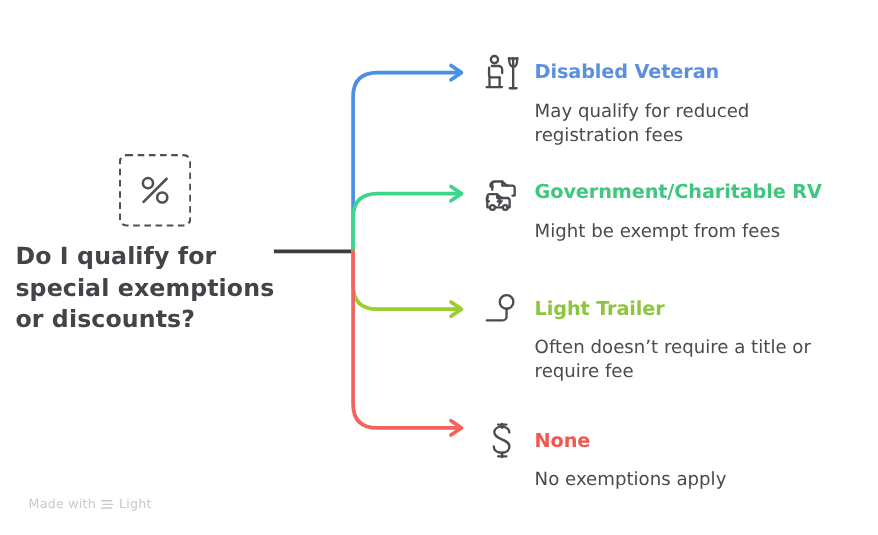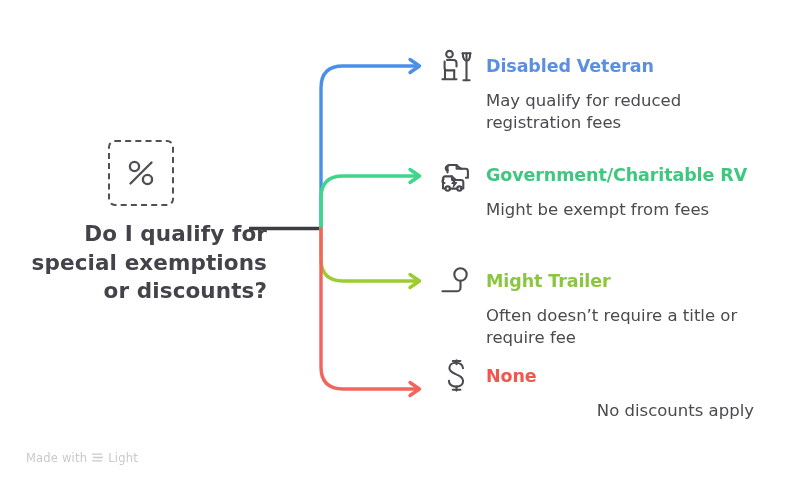--- a/index.html
+++ b/index.html
@@ -18,21 +18,21 @@
     background: #ffffff;
     overflow: hidden;
   }
 
   
   #root-node {
     position: absolute;
     left: 8px;
     top: 140px;
     width: 265px;
-    text-align: right;
+    text-align: left;
   }
   #root-icon-box {
     width: 62px;
     height: 62px;
     margin: 0 auto 14px auto;
     border: 2.5px dashed #4f4f55;
     border-radius: 7px;
     position: relative;
   }
   #root-icon-box svg {
@@ -96,28 +96,29 @@
     line-height: 1.33;
     color: #4a4a4f;
     margin-left: 49px;
     margin-top: 4px;
     max-width: 268px;
   }
 
   #branch-0 { top: 48px; }
   #branch-1 { top: 157px; }
   #branch-2 { top: 263px; }
-  #branch-3 { top: 358px; text-align: right; }
+  #branch-3 { top: 383px; }
 
   
   #watermark {
     position: absolute;
     left: 26px;
     top: 451px;
     display: flex;
+    align-items: center;
     gap: 4px;
     font-family: "DejaVu Sans", sans-serif;
     font-size: 11.5px;
     color: #c9c9cc;
     letter-spacing: 0.2px;
   }
   #watermark svg { display: block; }
 </style>
 </head>
 <body>
@@ -199,39 +200,39 @@
   </div>
 
   <div class="branch" id="branch-2">
     <div class="branch-head">
       <span class="branch-icon">
         <svg width="32" height="34" viewBox="0 0 32 34" fill="none" stroke="#4a4a50" stroke-width="2.1" stroke-linecap="round" stroke-linejoin="round">
           <circle cx="19.5" cy="9.5" r="6.2"></circle>
           <path d="M19.5 15.7 v7.0 a3.6 3.6 0 0 1 -3.6 3.6 H1.5"></path>
         </svg>
       </span>
-      <span class="branch-label" style="color:#8cc63e">Might Trailer</span>
+      <span class="branch-label" style="color:#8cc63e">Light Trailer</span>
     </div>
     <div class="branch-desc">Often doesn’t require a title or require fee</div>
   </div>
 
   <div class="branch" id="branch-3">
     <div class="branch-head">
       <span class="branch-icon">
         <svg width="28" height="36" viewBox="0 0 28 36" fill="none" stroke="#4a4a50" stroke-width="2.1" stroke-linecap="round" stroke-linejoin="round">
           <path d="M20.0 9.2 c0 -3.4 -3.4 -5.4 -7.0 -5.4 -3.6 0 -6.6 2.0 -6.6 5.2 0 3.4 3.0 4.8 6.8 6.4 3.8 1.6 6.9 3.0 6.9 6.6 0 3.4 -3.1 5.6 -7.0 5.6 -3.9 0 -7.2 -2.2 -7.2 -5.8"></path>
           <path d="M13.5 1.2 v4.0"></path>
           <path d="M9.8 2.0 h7.6"></path>
           <path d="M13.5 27.6 v4.0"></path>
           <path d="M9.8 30.8 h7.6"></path>
         </svg>
       </span>
       <span class="branch-label" style="color:#f1564f">None</span>
     </div>
-    <div class="branch-desc">No discounts apply</div>
+    <div class="branch-desc">No exemptions apply</div>
   </div>
 
   <div id="watermark">
     <span>Made with</span>
     <span>
       <svg width="13" height="13" viewBox="0 0 13 13" fill="none" stroke="#c9c9cc" stroke-width="1.3" stroke-linecap="round">
         <path d="M1.5 3.2 H10.5"></path>
         <path d="M2.6 6.5 H11.5"></path>
         <path d="M1.5 9.8 H10.5"></path>
       </svg>

